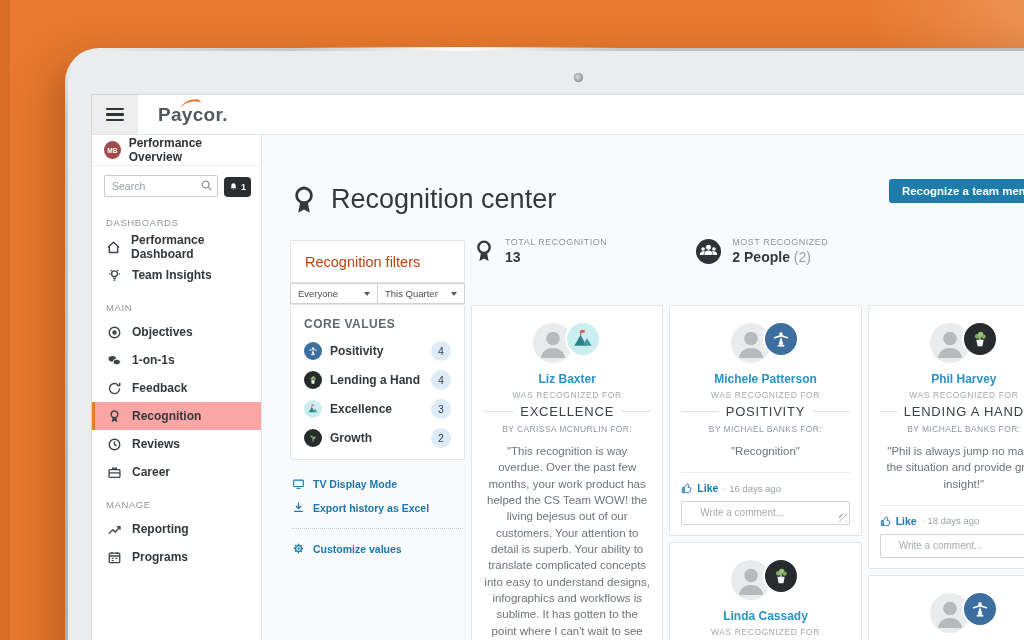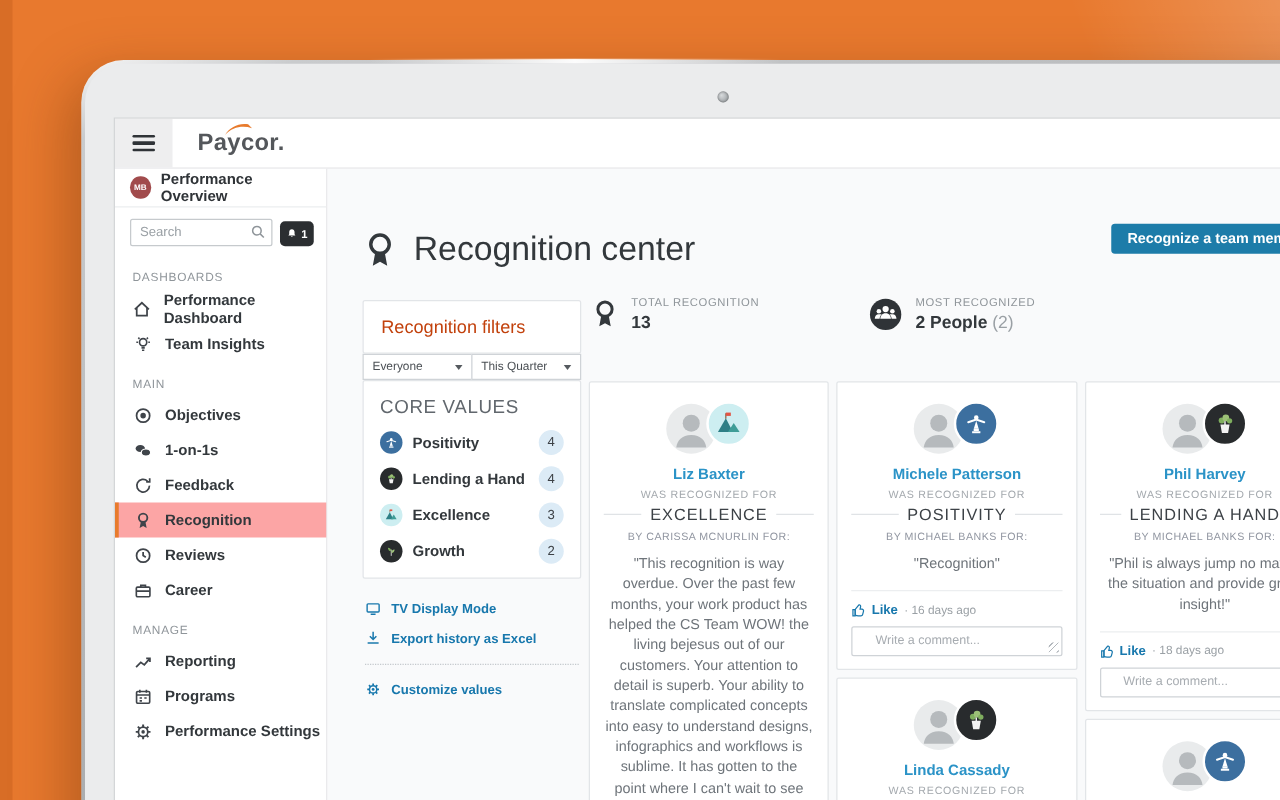--- a/index.html
+++ b/index.html
@@ -78,21 +78,21 @@
   .filters-title-panel { height:43px; display:flex; align-items:center; padding:0 14px;
     font-size:14.5px; color:#c2410c; }
   .selects-row { display:flex; }
   .select { flex:1; height:21px; border:1px solid #cfd3d7; background:#fff; font-size:9.5px;
     color:#4a4f54; display:flex; align-items:center; justify-content:space-between;
     padding:0 7px; cursor:pointer; }
   .select + .select { margin-left:-1px; }
   .caret { width:0; height:0; border-left:3.5px solid transparent; border-right:3.5px solid transparent;
     border-top:4px solid #555a5f; }
   .core-panel { padding:10px 13px 7px; }
-  .core-label { font-size:15px; font-weight:400; color:#61676d; letter-spacing:.5px; margin:2px 0 5px; }
+  .core-label { font-size:12px; font-weight:700; color:#61676d; letter-spacing:.5px; margin:2px 0 5px; }
   .core-row { display:flex; align-items:center; gap:8px; height:29px; cursor:pointer; }
   .core-name { flex:1; font-size:12px; font-weight:700; color:#33383c; }
   .core-count { width:20px; height:20px; border-radius:50%; background:#dcebf6; color:#3c4146;
     font-size:10.5px; display:flex; align-items:center; justify-content:center; }
   .vicon { border-radius:50%; display:flex; align-items:center; justify-content:center; flex:0 0 auto; }
   .vicon.sm { width:18px; height:18px; }
   .vicon.positivity { background:#3c6f9f; }
   .vicon.lending, .vicon.growth { background:#282b2d; }
   .vicon.excellence { background:#cdeef1; }
   .links { padding:18px 2px 0 2px; }
@@ -273,30 +273,20 @@
             </div>
             <div class="sb-item">
               <span class="ic">
                 <svg width="15" height="15" viewBox="0 0 16 16" fill="none" stroke="#3f444a" stroke-width="1.4">
                     <rect x="2.4" y="3.4" width="11.2" height="10" rx="1"></rect>
                     <path d="M2.4 6.4 h11.2 M5.2 2 v2.4 M10.8 2 v2.4 M5 9 h2 M9 9 h2 M5 11.4 h2"></path>
                   </svg>
               </span>
               <span>Programs</span>
             </div>
-            <div class="sb-item">
-              <span class="ic">
-                <svg width="15" height="15" viewBox="0 0 16 16" fill="none" stroke="#3f444a" stroke-width="1.7">
-                  <circle cx="8" cy="8" r="4" stroke-width="1.5"></circle>
-                    <circle cx="8" cy="8" r="1.5" fill="#3f444a" stroke="none"></circle>
-                  <path d="M12.2 8 h2.1 M3.8 8 H1.7 M8 3.8 V1.7 M8 12.2 v2.1 M11 11 l1.5 1.5 M5 5 L3.5 3.5 M11 5 l1.5 -1.5 M5 11 l-1.5 1.5"></path>
-                </svg>
-              </span>
-              <span>Performance Settings</span>
-            </div>
           </div>
         </div>
 
         <div class="main">
           <div class="title-row">
             <div class="page-title">
               <svg width="28" height="30" viewBox="0 0 24 26">
                 <circle cx="12" cy="9" r="6.4" fill="none" stroke="#33383c" stroke-width="2.4"></circle>
                 <path d="M8.8 14.2 L7 24 L12 21.2 L17 24 L15.2 14.2 Z" fill="#33383c"></path>
               </svg>

